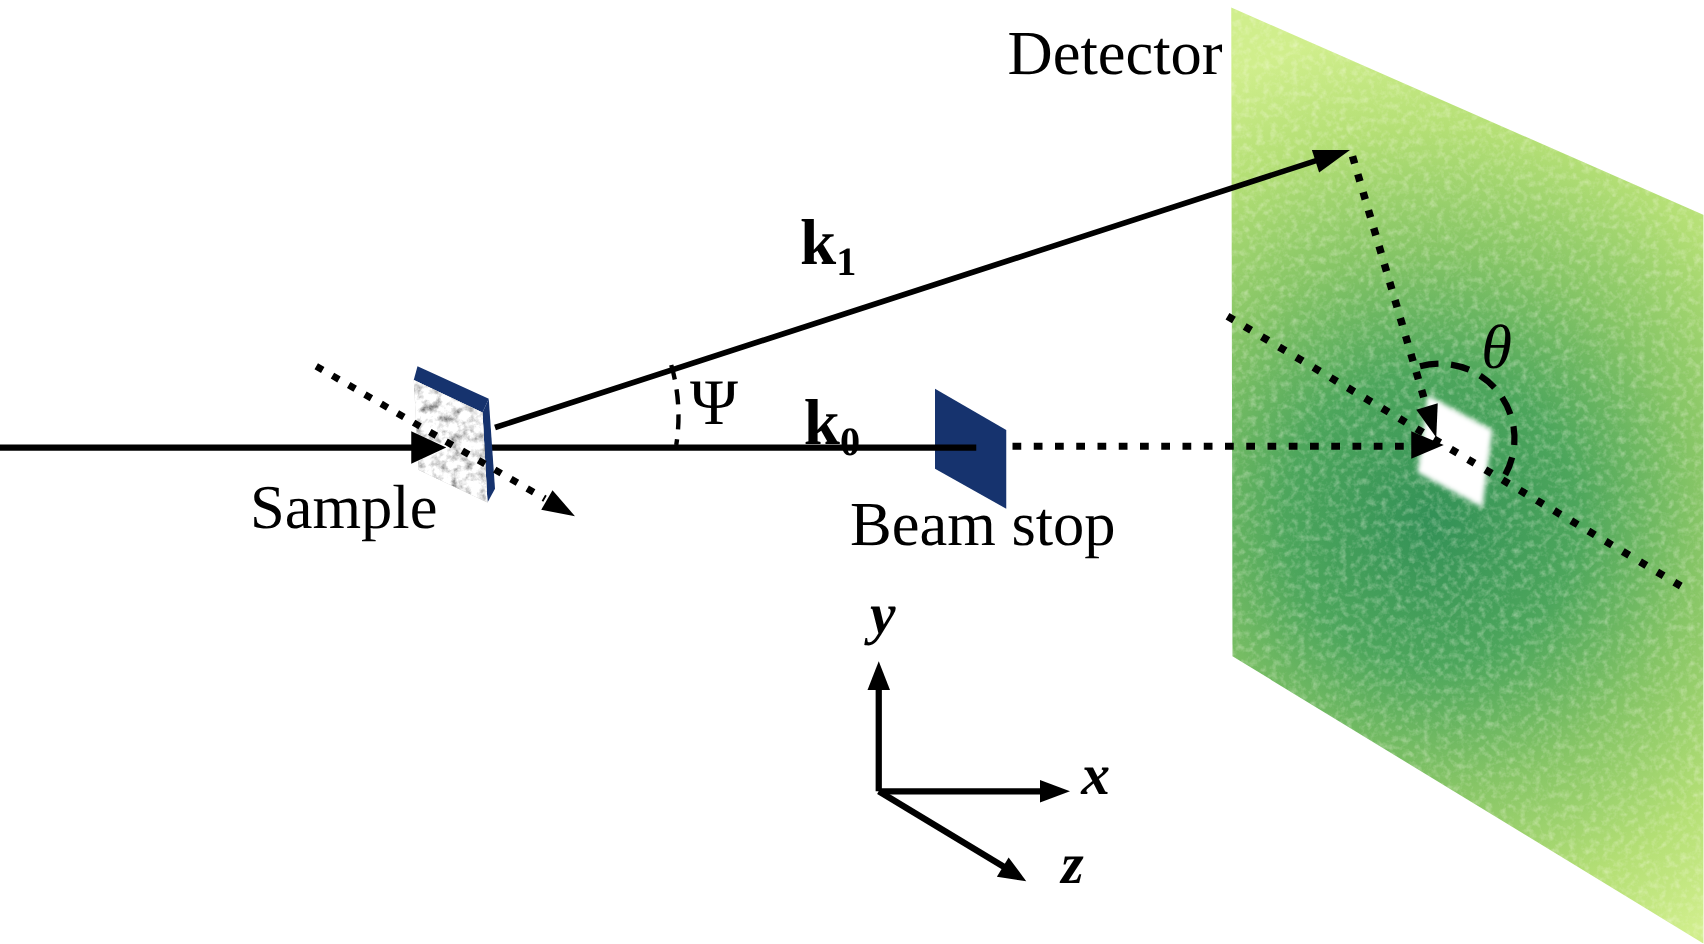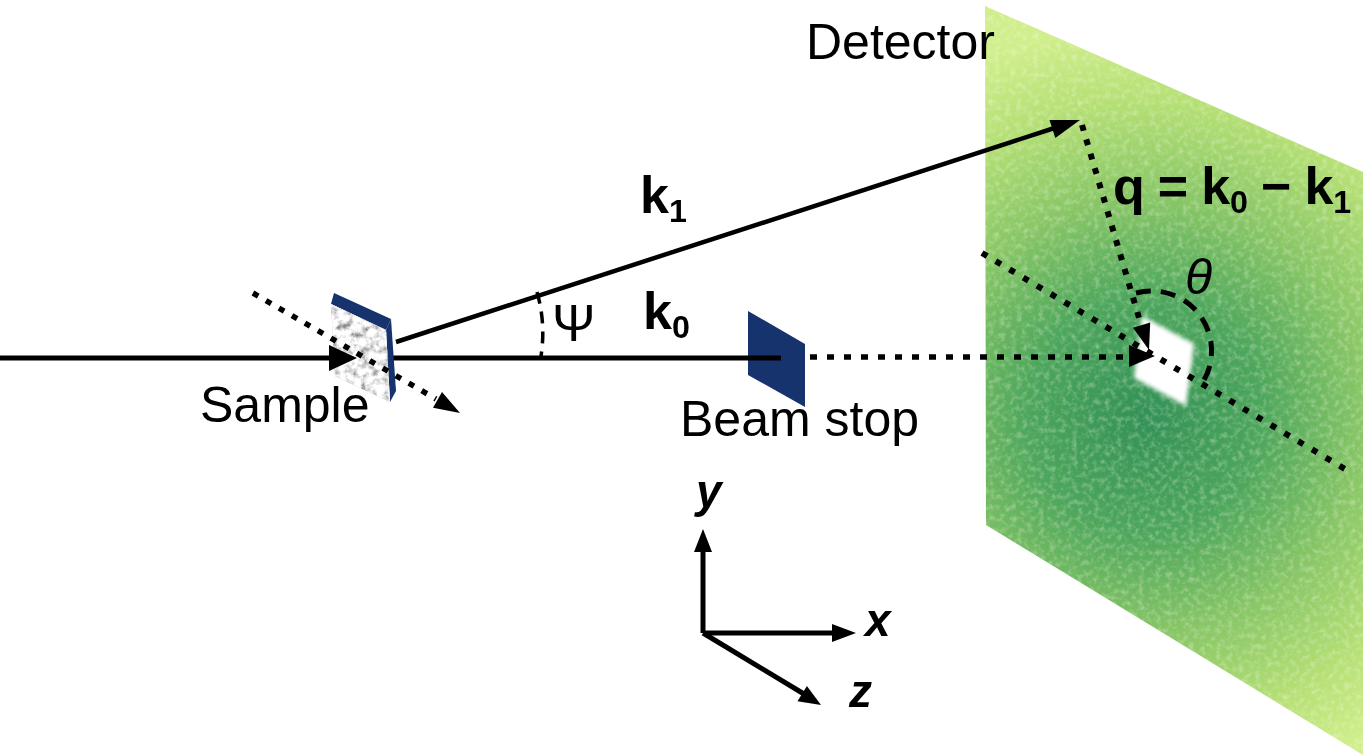--- a/index.html
+++ b/index.html
@@ -6,21 +6,21 @@
   #canvas{
     position:relative;
     width:1363px;height:755px;
     background:#ffffff;
     overflow:hidden;
     font-family:"Liberation Serif","DejaVu Serif",serif;
   }
   #scene-svg{position:absolute;left:0;top:0;}
   .lbl{
     position:absolute;
-    font-family:Liberation Sans, sans-serif;
+    font-family:Liberation Serif, serif;
     font-size:50px;
     line-height:1;
     color:#000;
     white-space:nowrap;
   }
   .bold{font-weight:bold;font-size:52px;text-align:right;}
   .italic{font-style:italic;}
   .axis-lbl{font-weight:bold;font-style:italic;font-size:46px;}
   .sub{font-size:0.62em;vertical-align:-0.28em;}
   .op{margin:0 13px;}
@@ -123,31 +123,28 @@
 
 <div class="lbl" style="left:680px;top:394px">Beam stop</div>
 
 <div class="lbl" style="left:806px;top:17px">Detector</div>
 
 <div class="lbl" style="left:552px;top:297px;font-size:52px">Ψ</div>
 
 <div class="lbl italic" style="left:1185px;top:252px">θ</div>
 
 
-<div class="lbl bold" style="left:643px;top:285px">
+<div class="lbl bold" style="left:643px;top:313px">
   <span>k</span><span class="sub">0</span>
 </div>
 
 <div class="lbl bold" style="left:640px;top:169px">
   <span>k</span><span class="sub">1</span>
 </div>
 
-<div class="lbl bold" style="left:1113px;top:160px">
-  <span>q</span><span class="op">=</span><span>k</span><span class="sub">0</span><span class="op">−</span><span>k</span><span class="sub">1</span>
-</div>
 
 <div class="lbl axis-lbl" style="left:696px;top:468px">y</div>
 
 <div class="lbl axis-lbl" style="left:865px;top:597px">x</div>
 
 <div class="lbl axis-lbl" style="left:849px;top:668px">z</div>
 
 </div>
 
 </body></html>

